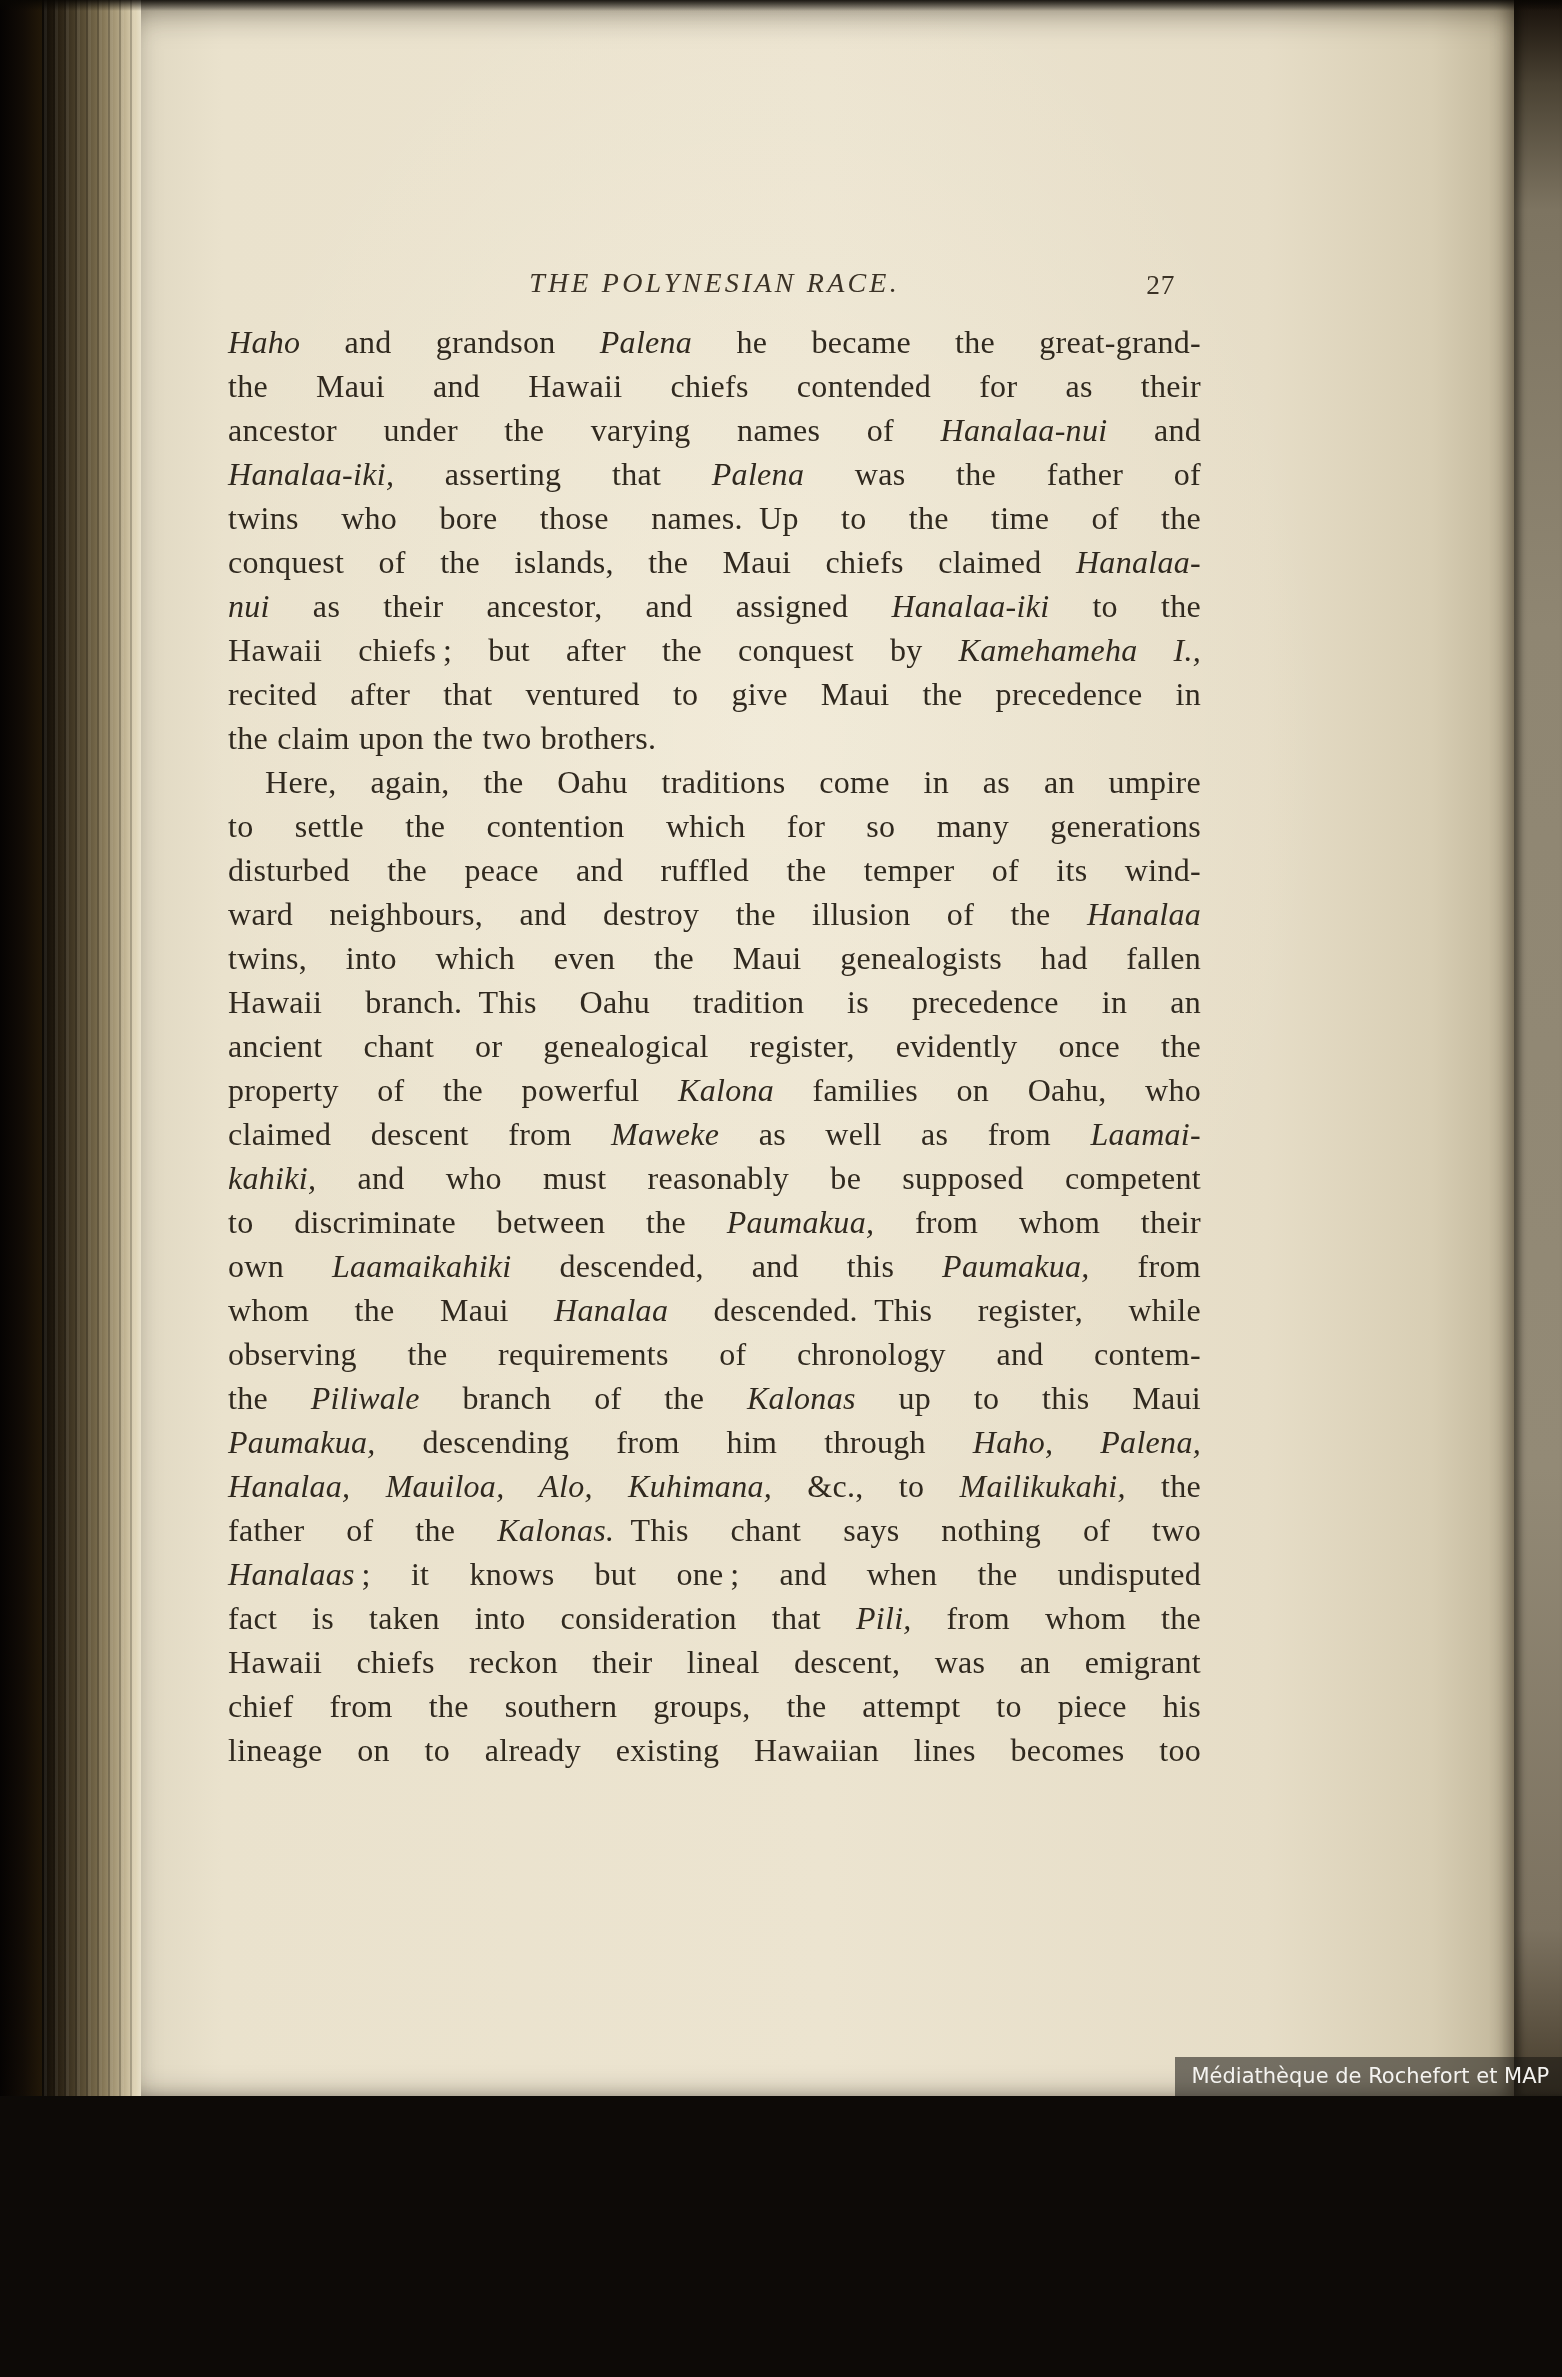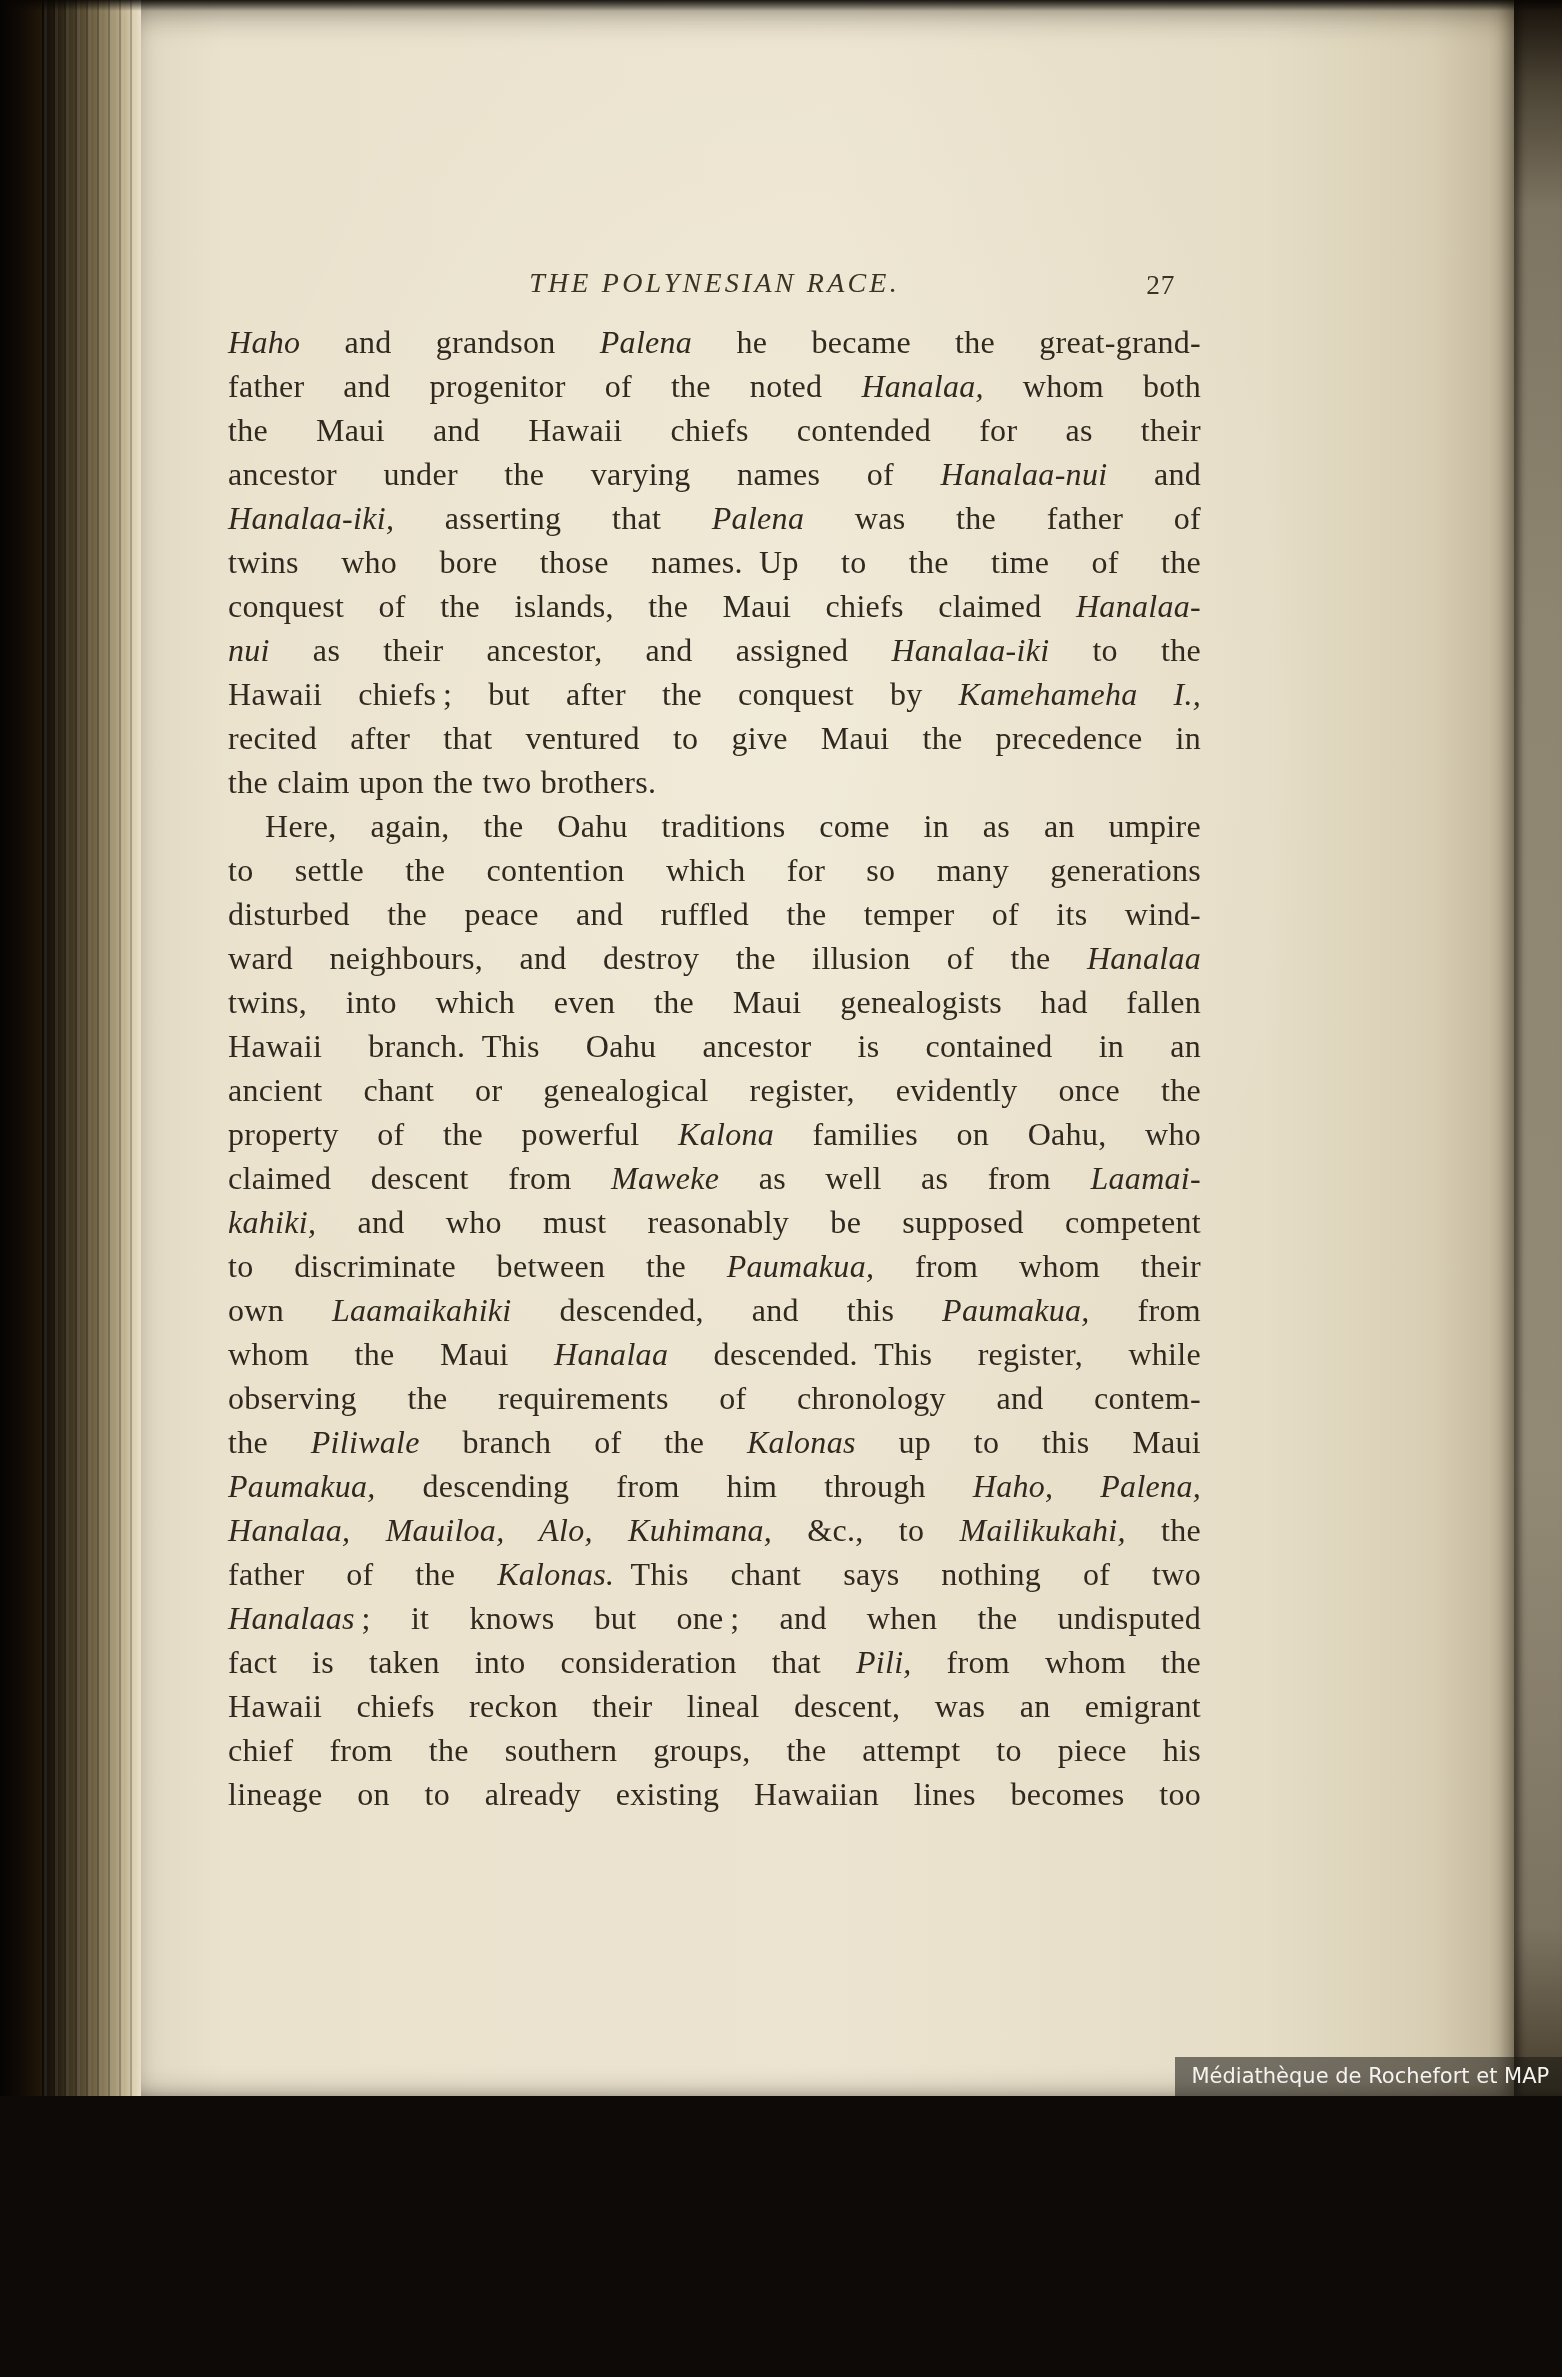--- a/index.html
+++ b/index.html
@@ -123,36 +123,35 @@
 <div class="scan">
   <div class="binding"></div>
   <div class="edge-stack"></div>
   <div class="page">
     <div class="running-head">
       <span class="head-title">THE POLYNESIAN RACE.</span>
       <span class="page-number">27</span>
     </div>
     <div class="text-block" id="text-block">
         <div class="line"><i>Haho</i><span> and grandson </span><i>Palena</i><span> he became the great-grand-</span></div>
-        <div class="line"><span>father and progenitor of the noted </span><i>Hanalaa,</i><span> whom both</span></div>
         <div class="line"><span>the Maui and Hawaii chiefs contended for as their</span></div>
         <div class="line"><span>ancestor under the varying names of </span><i>Hanalaa-nui</i><span> and</span></div>
         <div class="line"><i>Hanalaa-iki,</i><span> asserting that </span><i>Palena</i><span> was the father of</span></div>
         <div class="line"><span>twins who bore those names. Up to the time of the</span></div>
         <div class="line"><span>conquest of the islands, the Maui chiefs claimed </span><i>Hanalaa-</i></div>
         <div class="line"><i>nui</i><span> as their ancestor, and assigned </span><i>Hanalaa-iki</i><span> to the</span></div>
         <div class="line"><span>Hawaii chiefs ; but after the conquest by </span><i>Kamehameha I.,</i></div>
         <div class="line"><span>recited after that ventured to give Maui the precedence in</span></div>
         <div class="line line-end"><span>the claim upon the two brothers.</span></div>
         <div class="line indent"><span>Here, again, the Oahu traditions come in as an umpire</span></div>
         <div class="line"><span>to settle the contention which for so many generations</span></div>
         <div class="line"><span>disturbed the peace and ruffled the temper of its wind-</span></div>
         <div class="line"><span>ward neighbours, and destroy the illusion of the </span><i>Hanalaa</i></div>
         <div class="line"><span>twins, into which even the Maui genealogists had fallen</span></div>
-        <div class="line"><span>Hawaii branch. This Oahu ancestor is contained in an</span></div>
+        <div class="line"><span>Hawaii branch. This Oahu tradition is precedence in an</span></div>
         <div class="line"><span>ancient chant or genealogical register, evidently once the</span></div>
         <div class="line"><span>property of the powerful </span><i>Kalona</i><span> families on Oahu, who</span></div>
         <div class="line"><span>claimed descent from </span><i>Maweke</i><span> as well as from </span><i>Laamai-</i></div>
         <div class="line"><i>kahiki,</i><span> and who must reasonably be supposed competent</span></div>
         <div class="line"><span>to discriminate between the </span><i>Paumakua,</i><span> from whom their</span></div>
         <div class="line"><span>own </span><i>Laamaikahiki</i><span> descended, and this </span><i>Paumakua,</i><span> from</span></div>
         <div class="line"><span>whom the Maui </span><i>Hanalaa</i><span> descended. This register, while</span></div>
         <div class="line"><span>observing the requirements of chronology and contem-</span></div>
         <div class="line"><span>the </span><i>Piliwale</i><span> branch of the </span><i>Kalonas</i><span> up to this Maui</span></div>
         <div class="line"><i>Paumakua,</i><span> descending from him through </span><i>Haho, Palena,</i></div>

